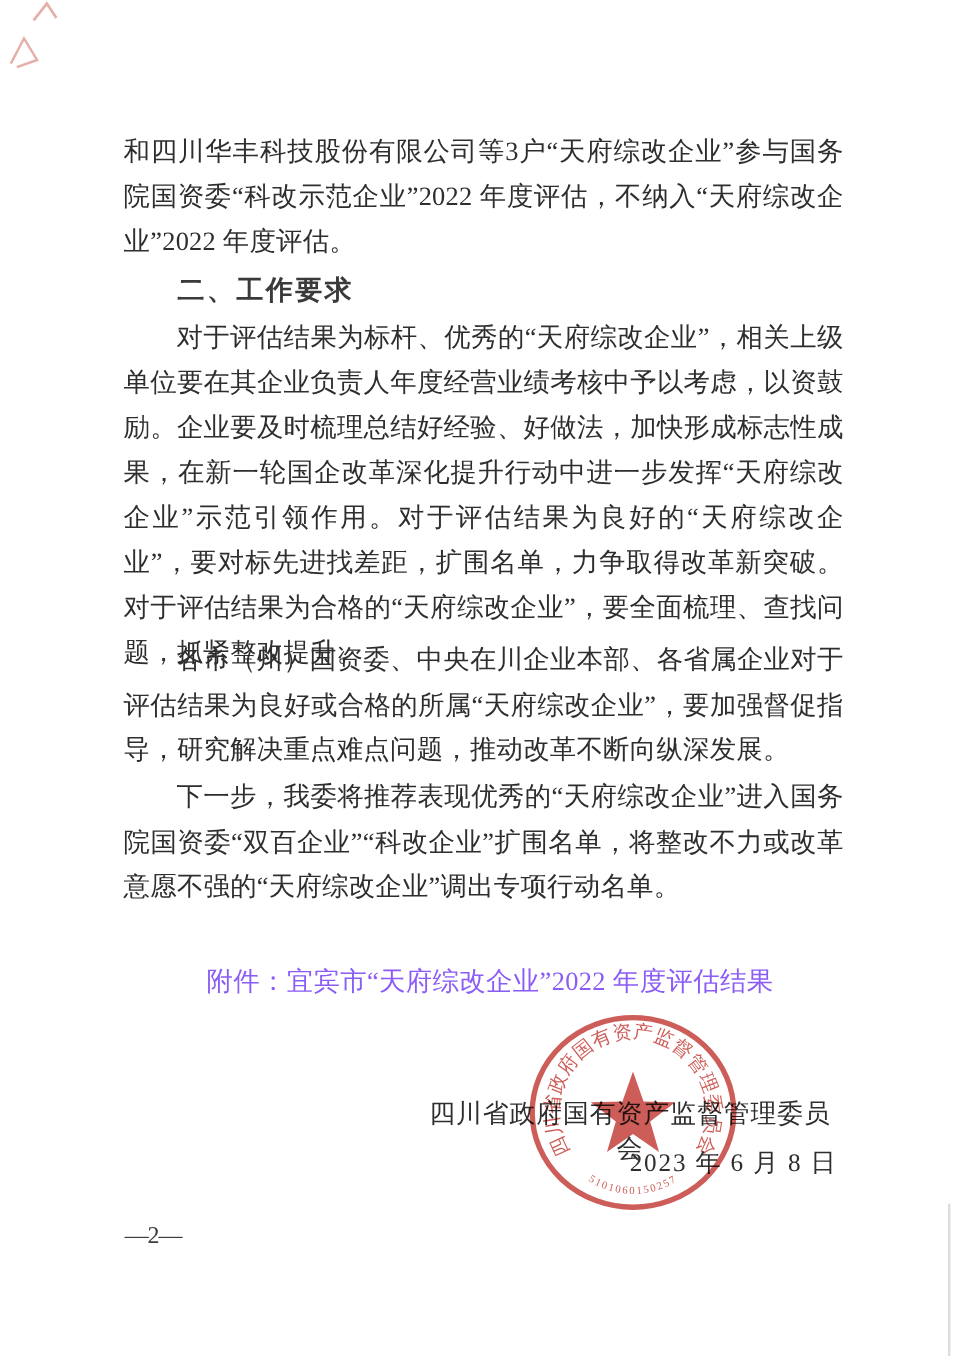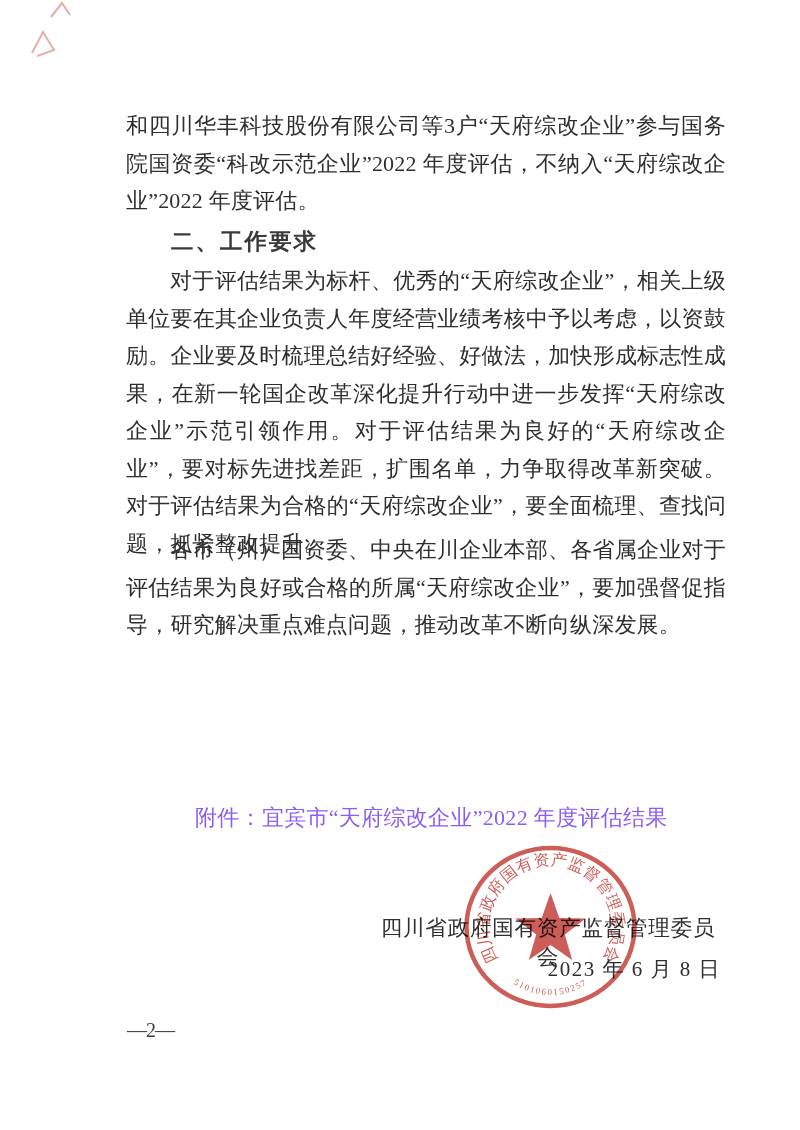--- a/index.html
+++ b/index.html
@@ -3,21 +3,21 @@
 <meta charset="utf-8">
 <style>
   html, body { margin: 0; padding: 0; }
   body {
     width: 800px; height: 1130px;
     background: #ffffff;
     position: relative;
     overflow: hidden;
     font-family: "Liberation Serif", serif;
   }
-  .page { position: absolute; inset: 0; margin-left: 23px; }
+  .page { position: absolute; inset: 0; }
 
   .body-par {
     position: absolute;
     left: 103px; width: 600px;
     margin: 0;
     font-size: 22px;
     line-height: 37.5px;
     color: #2e2e2e;
     text-align: justify;
     text-justify: inter-ideograph;
@@ -106,20 +106,21 @@
   </svg>
 
   <p class="body-par" style="top:107px">和四川华丰科技股份有限公司等3户“天府综改企业”参与国务院国资委“科改示范企业”2022 年度评估，不纳入“天府综改企业”2022 年度评估。</p>
 
   <h2 class="heading">二、工作要求</h2>
 
   <p class="body-par indent" style="top:262px">对于评估结果为标杆、优秀的“天府综改企业”，相关上级单位要在其企业负责人年度经营业绩考核中予以考虑，以资鼓励。企业要及时梳理总结好经验、好做法，加快形成标志性成果，在新一轮国企改革深化提升行动中进一步发挥“天府综改企业”示范引领作用。对于评估结果为良好的“天府综改企业”，要对标先进找差距，扩围名单，力争取得改革新突破。对于评估结果为合格的“天府综改企业”，要全面梳理、查找问题，抓紧整改提升。</p>
 
   <p class="body-par indent" style="top:531px">各市（州）国资委、中央在川企业本部、各省属企业对于评估结果为良好或合格的所属“天府综改企业”，要加强督促指导，研究解决重点难点问题，推动改革不断向纵深发展。</p>
 
+  <p class="body-par indent" style="top:645px">下一步，我委将推荐表现优秀的“天府综改企业”进入国务院国资委“双百企业”“科改企业”扩围名单，将整改不力或改革意愿不强的“天府综改企业”调出专项行动名单。</p>
 
   <div class="attachment">附件：宜宾市“天府综改企业”2022 年度评估结果</div>
 
   <div class="signature">四川省政府国有资产监督管理委员会</div>
 
   <div class="date-line">2023 年 6 月 8 日</div>
 
   <svg class="seal" viewBox="0 0 181 168">
     <defs>
       <path id="ringTextPath" d="M 34.3 110.2 A 62 62 0 1 1 146.7 110.2" fill="none"></path>

